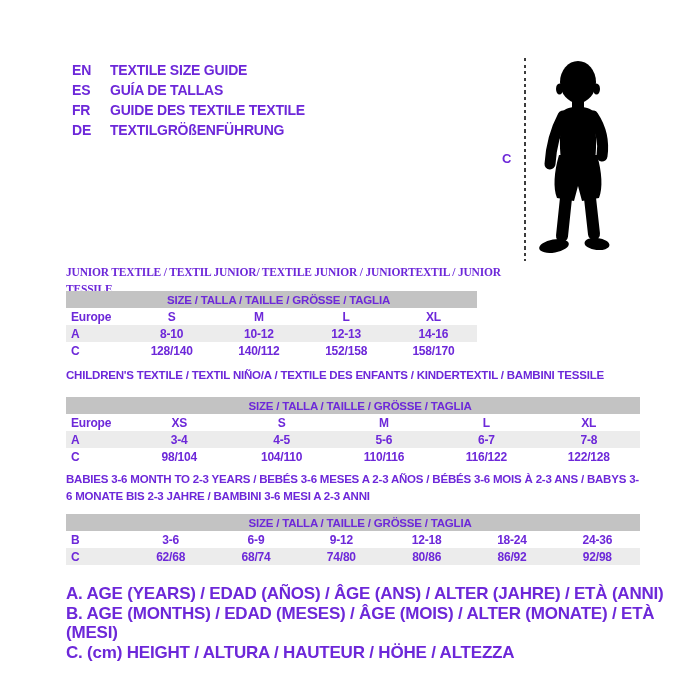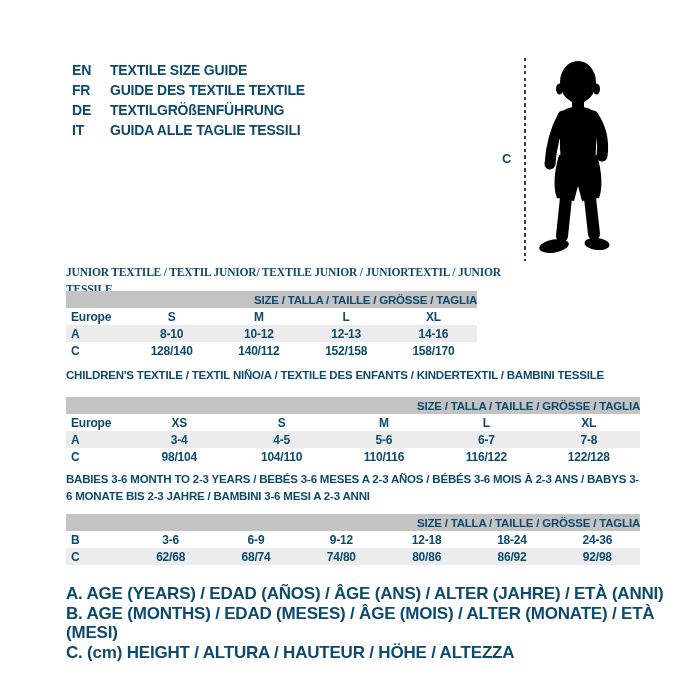--- a/index.html
+++ b/index.html
@@ -1,36 +1,36 @@
 <!DOCTYPE html>
 <html><head>
 <meta charset="utf-8">
 <style>
   html,body{margin:0;padding:0;background:#fff;}
   .canvas{
     position:relative;width:700px;height:700px;background:#ffffff;overflow:hidden;
     font-family:"Liberation Sans","DejaVu Sans",sans-serif;
-    color:#0c4a6e;font-weight:bold;letter-spacing:-0.2px;
+    color:#6d28d9;font-weight:bold;letter-spacing:-0.2px;
   }
   
   .lang-block{position:absolute;left:72px;top:60px;font-size:14px;line-height:20px;}
   .lang-row{white-space:nowrap;}
   .lang-code{display:inline-block;width:38px;}
   
   .measure-line{
     position:absolute;left:524px;top:58px;width:2px;height:203px;
     background:repeating-linear-gradient(to bottom,#3c3c3c 0 3px,transparent 3px 6.5px);
   }
   .measure-label{position:absolute;left:502px;top:151px;font-size:13px;}
   .baby-svg{position:absolute;left:534px;top:54px;}
   
   .sec-title{position:absolute;left:66px;font-size:11.5px;line-height:17px;}
   .size-table{position:absolute;left:66px;border-collapse:collapse;table-layout:fixed;}
   .size-table th.bar{
-    background:#c3c3c3;text-align:right;padding:0 0 0 14px;height:17px;
+    background:#c3c3c3;text-align:center;padding:0 0 0 14px;height:17px;
     font-size:11.5px;font-weight:bold;letter-spacing:-0.2px;
   }
   .size-table td{
     height:17px;text-align:center;vertical-align:middle;padding:0;
     font-size:12px;font-weight:bold;letter-spacing:-0.2px;
   }
   .size-table td.lbl{text-align:left;padding-left:5px;}
   .size-table tr.shaded td{background:#ececec;}
   .t1{width:411px;}
   .t2,.t3{width:574px;}
@@ -38,23 +38,23 @@
   
   .notes{position:absolute;left:66px;top:584px;font-size:17px;line-height:19.5px;}
 </style>
 </head>
 <body>
 
 <div class="canvas">
 
   <div class="lang-block">
     <div class="lang-row"><span class="lang-code">EN</span><span>TEXTILE SIZE GUIDE</span></div>
+    <div class="lang-row"><span class="lang-code">ES</span><span>GUÍA DE TALLAS</span></div>
     <div class="lang-row"><span class="lang-code">FR</span><span>GUIDE DES TEXTILE TEXTILE</span></div>
     <div class="lang-row"><span class="lang-code">DE</span><span>TEXTILGRÖßENFÜHRUNG</span></div>
-    <div class="lang-row"><span class="lang-code">IT</span><span>GUIDA ALLE TAGLIE TESSILI</span></div>
   </div>
 
   <div class="measure-line"></div>
   <div class="measure-label">C</div>
   <svg class="baby-svg" width="92" height="208" viewBox="0 0 92 204" fill="#000000">
     <ellipse cx="44" cy="26" rx="18" ry="21"></ellipse>
     <ellipse cx="25.5" cy="33" rx="3.5" ry="5.5"></ellipse>
     <ellipse cx="62.5" cy="33" rx="3.5" ry="5.5"></ellipse>
     <rect x="38" y="42" width="12" height="12"></rect>
     <path d="M28,56 C26,75 25,90 27,103 L61,103 C63,90 62,75 60,56 C54,49 34,49 28,56 Z"></path>

